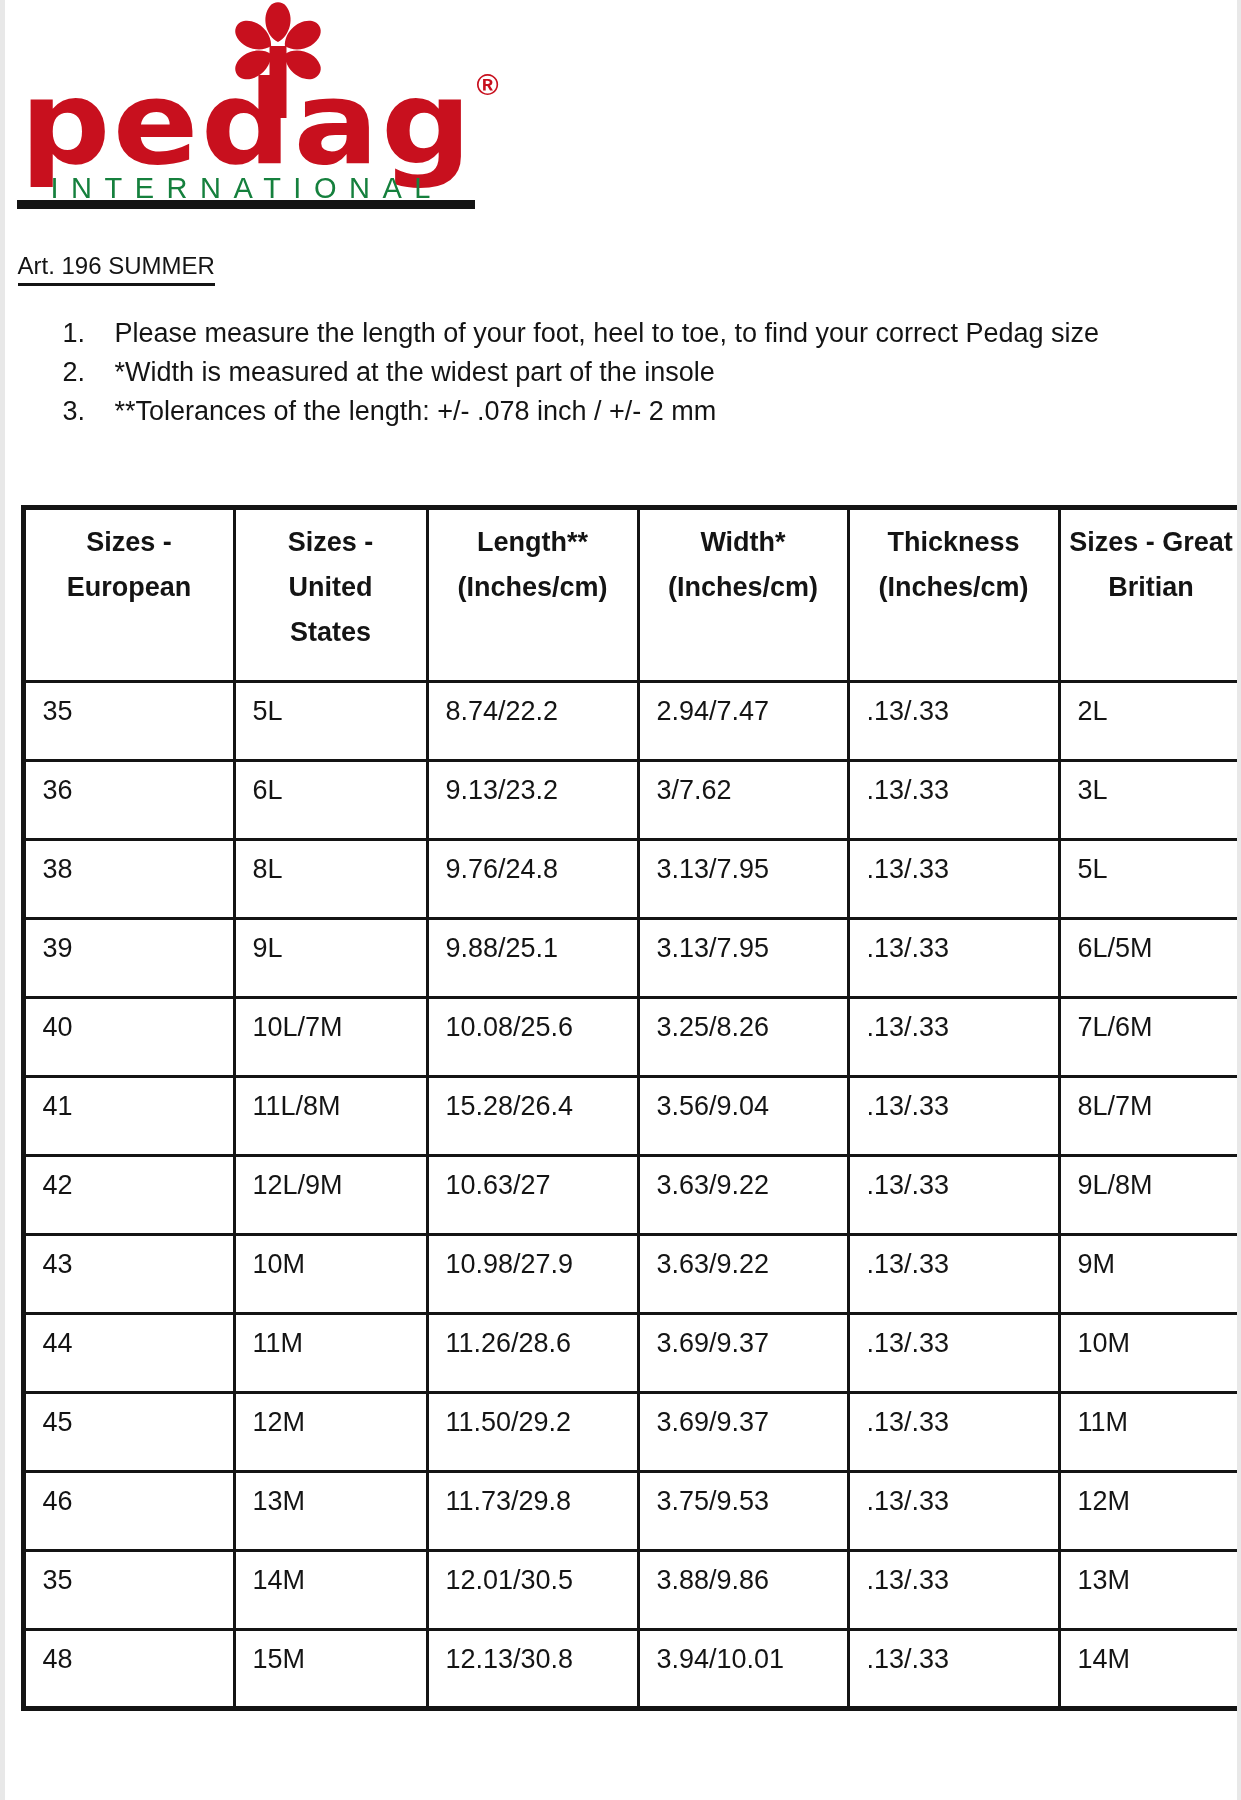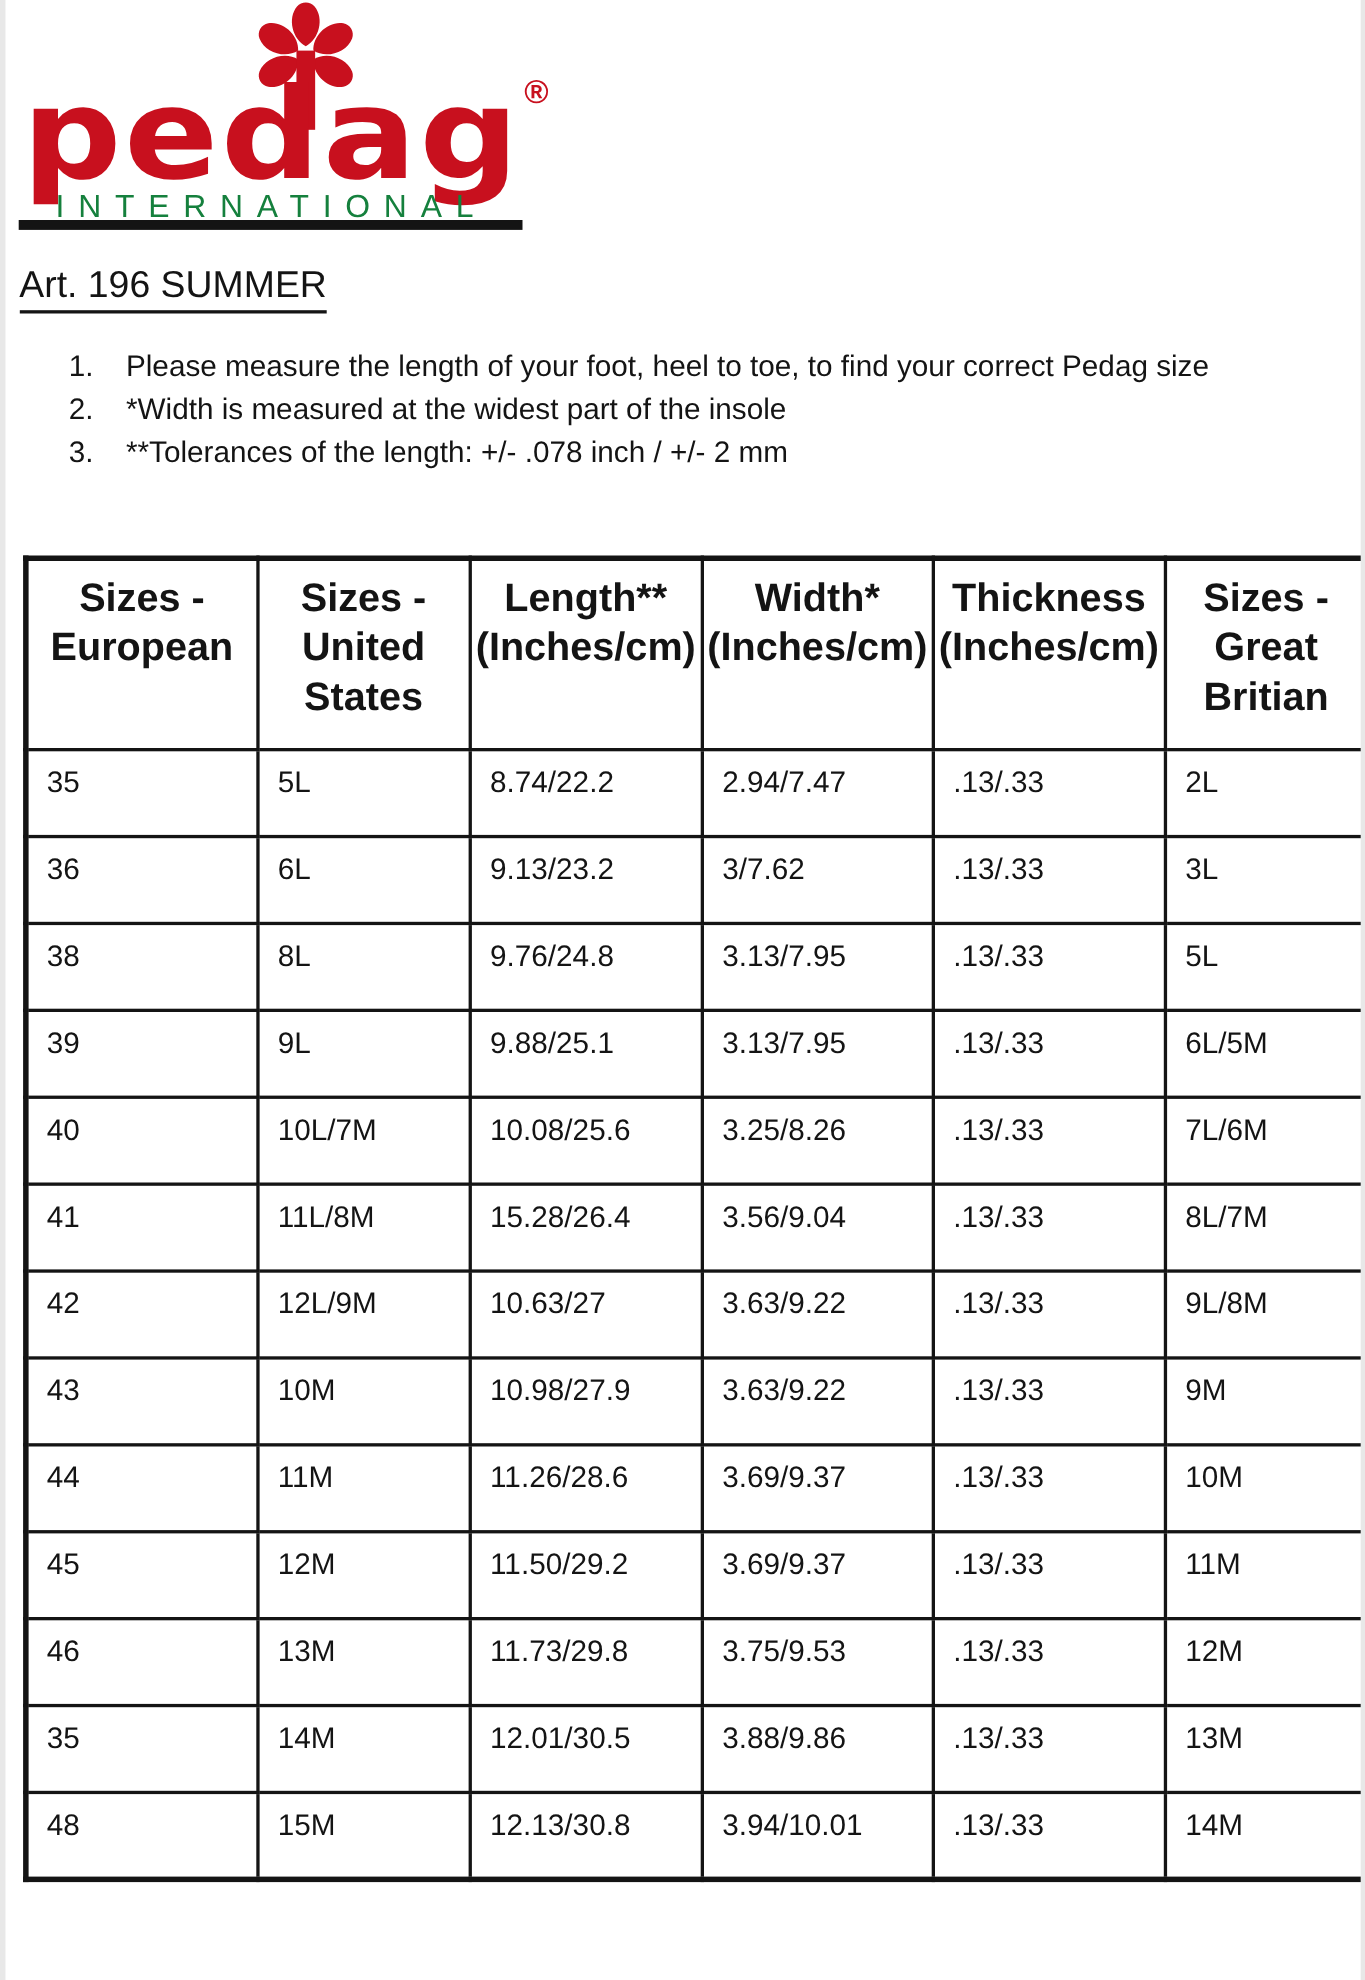--- a/index.html
+++ b/index.html
@@ -36,23 +36,23 @@
     font-size:29px;letter-spacing:12.5px;
     color:#15803d;font-weight:400;white-space:nowrap;
   }
   .logo-rule{
     position:absolute;left:12px;top:200px;
     width:458px;height:9px;background:#141414;
   }
 
   
   .title{
-    position:absolute;left:13px;top:240px;
+    position:absolute;left:13px;top:252px;
     margin:0;
-    font-size:34px;font-weight:400;
+    font-size:24px;font-weight:400;
     border-bottom:3px solid #141414;
     padding-bottom:3px;
   }
 
   
   .instructions{
     position:absolute;left:58px;top:318px;
     margin:0;padding:0;list-style:none;
     font-size:27px;
   }
@@ -71,21 +71,21 @@
     border-collapse:collapse;
     table-layout:fixed;
     border:5px solid #141414;
   }
   table.sizes th, table.sizes td{
     border:3px solid #141414;
   }
   table.sizes thead tr{height:174px;}
   table.sizes tbody tr{height:79px;}
   table.sizes th{
-    font-size:36px;font-weight:bold;
+    font-size:27px;font-weight:bold;
     line-height:45px;
     vertical-align:top;
     padding-top:10px;
     text-align:center;
     white-space:pre-line;
   }
   table.sizes td{
     font-size:27px;font-weight:400;
     vertical-align:top;
     text-align:left;

